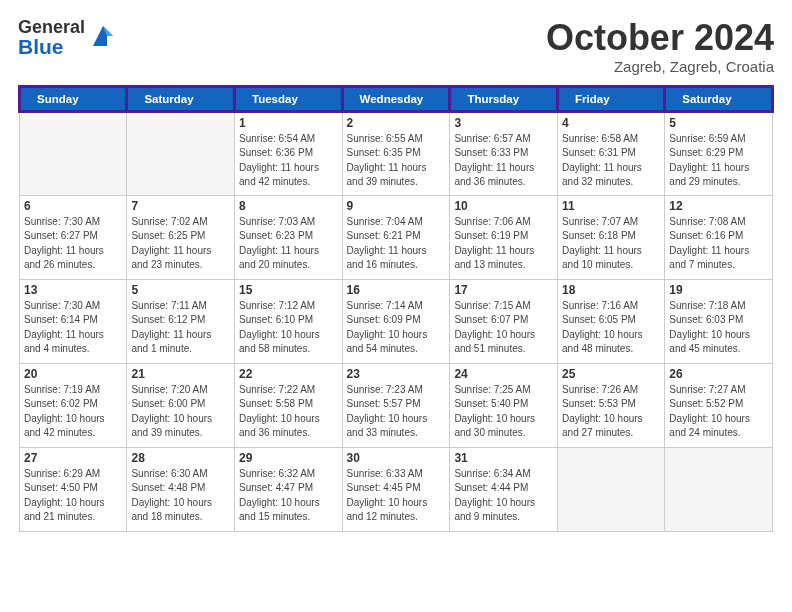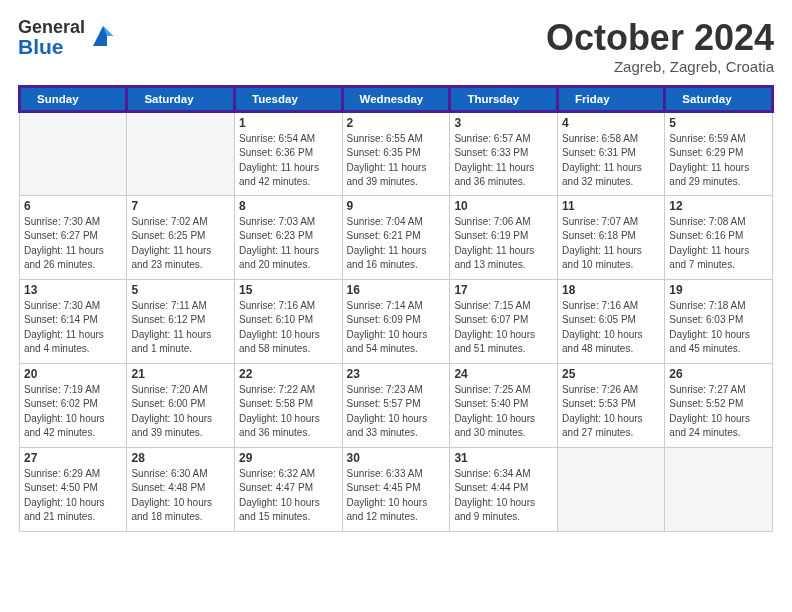--- a/index.html
+++ b/index.html
@@ -231,21 +231,21 @@
           </td>
           <td>
             <span class="day-num">5</span>
             <div class="day-info">Sunrise: 7:11 AM
 Sunset: 6:12 PM
 Daylight: 11 hours
 and 1 minute.</div>
           </td>
           <td>
             <span class="day-num">15</span>
-            <div class="day-info">Sunrise: 7:16 AM
+            <div class="day-info">Sunrise: 7:12 AM
 Sunset: 6:10 PM
 Daylight: 10 hours
 and 58 minutes.</div>
           </td>
           <td>
             <span class="day-num">16</span>
             <div class="day-info">Sunrise: 7:14 AM
 Sunset: 6:09 PM
 Daylight: 10 hours
 and 54 minutes.</div>

